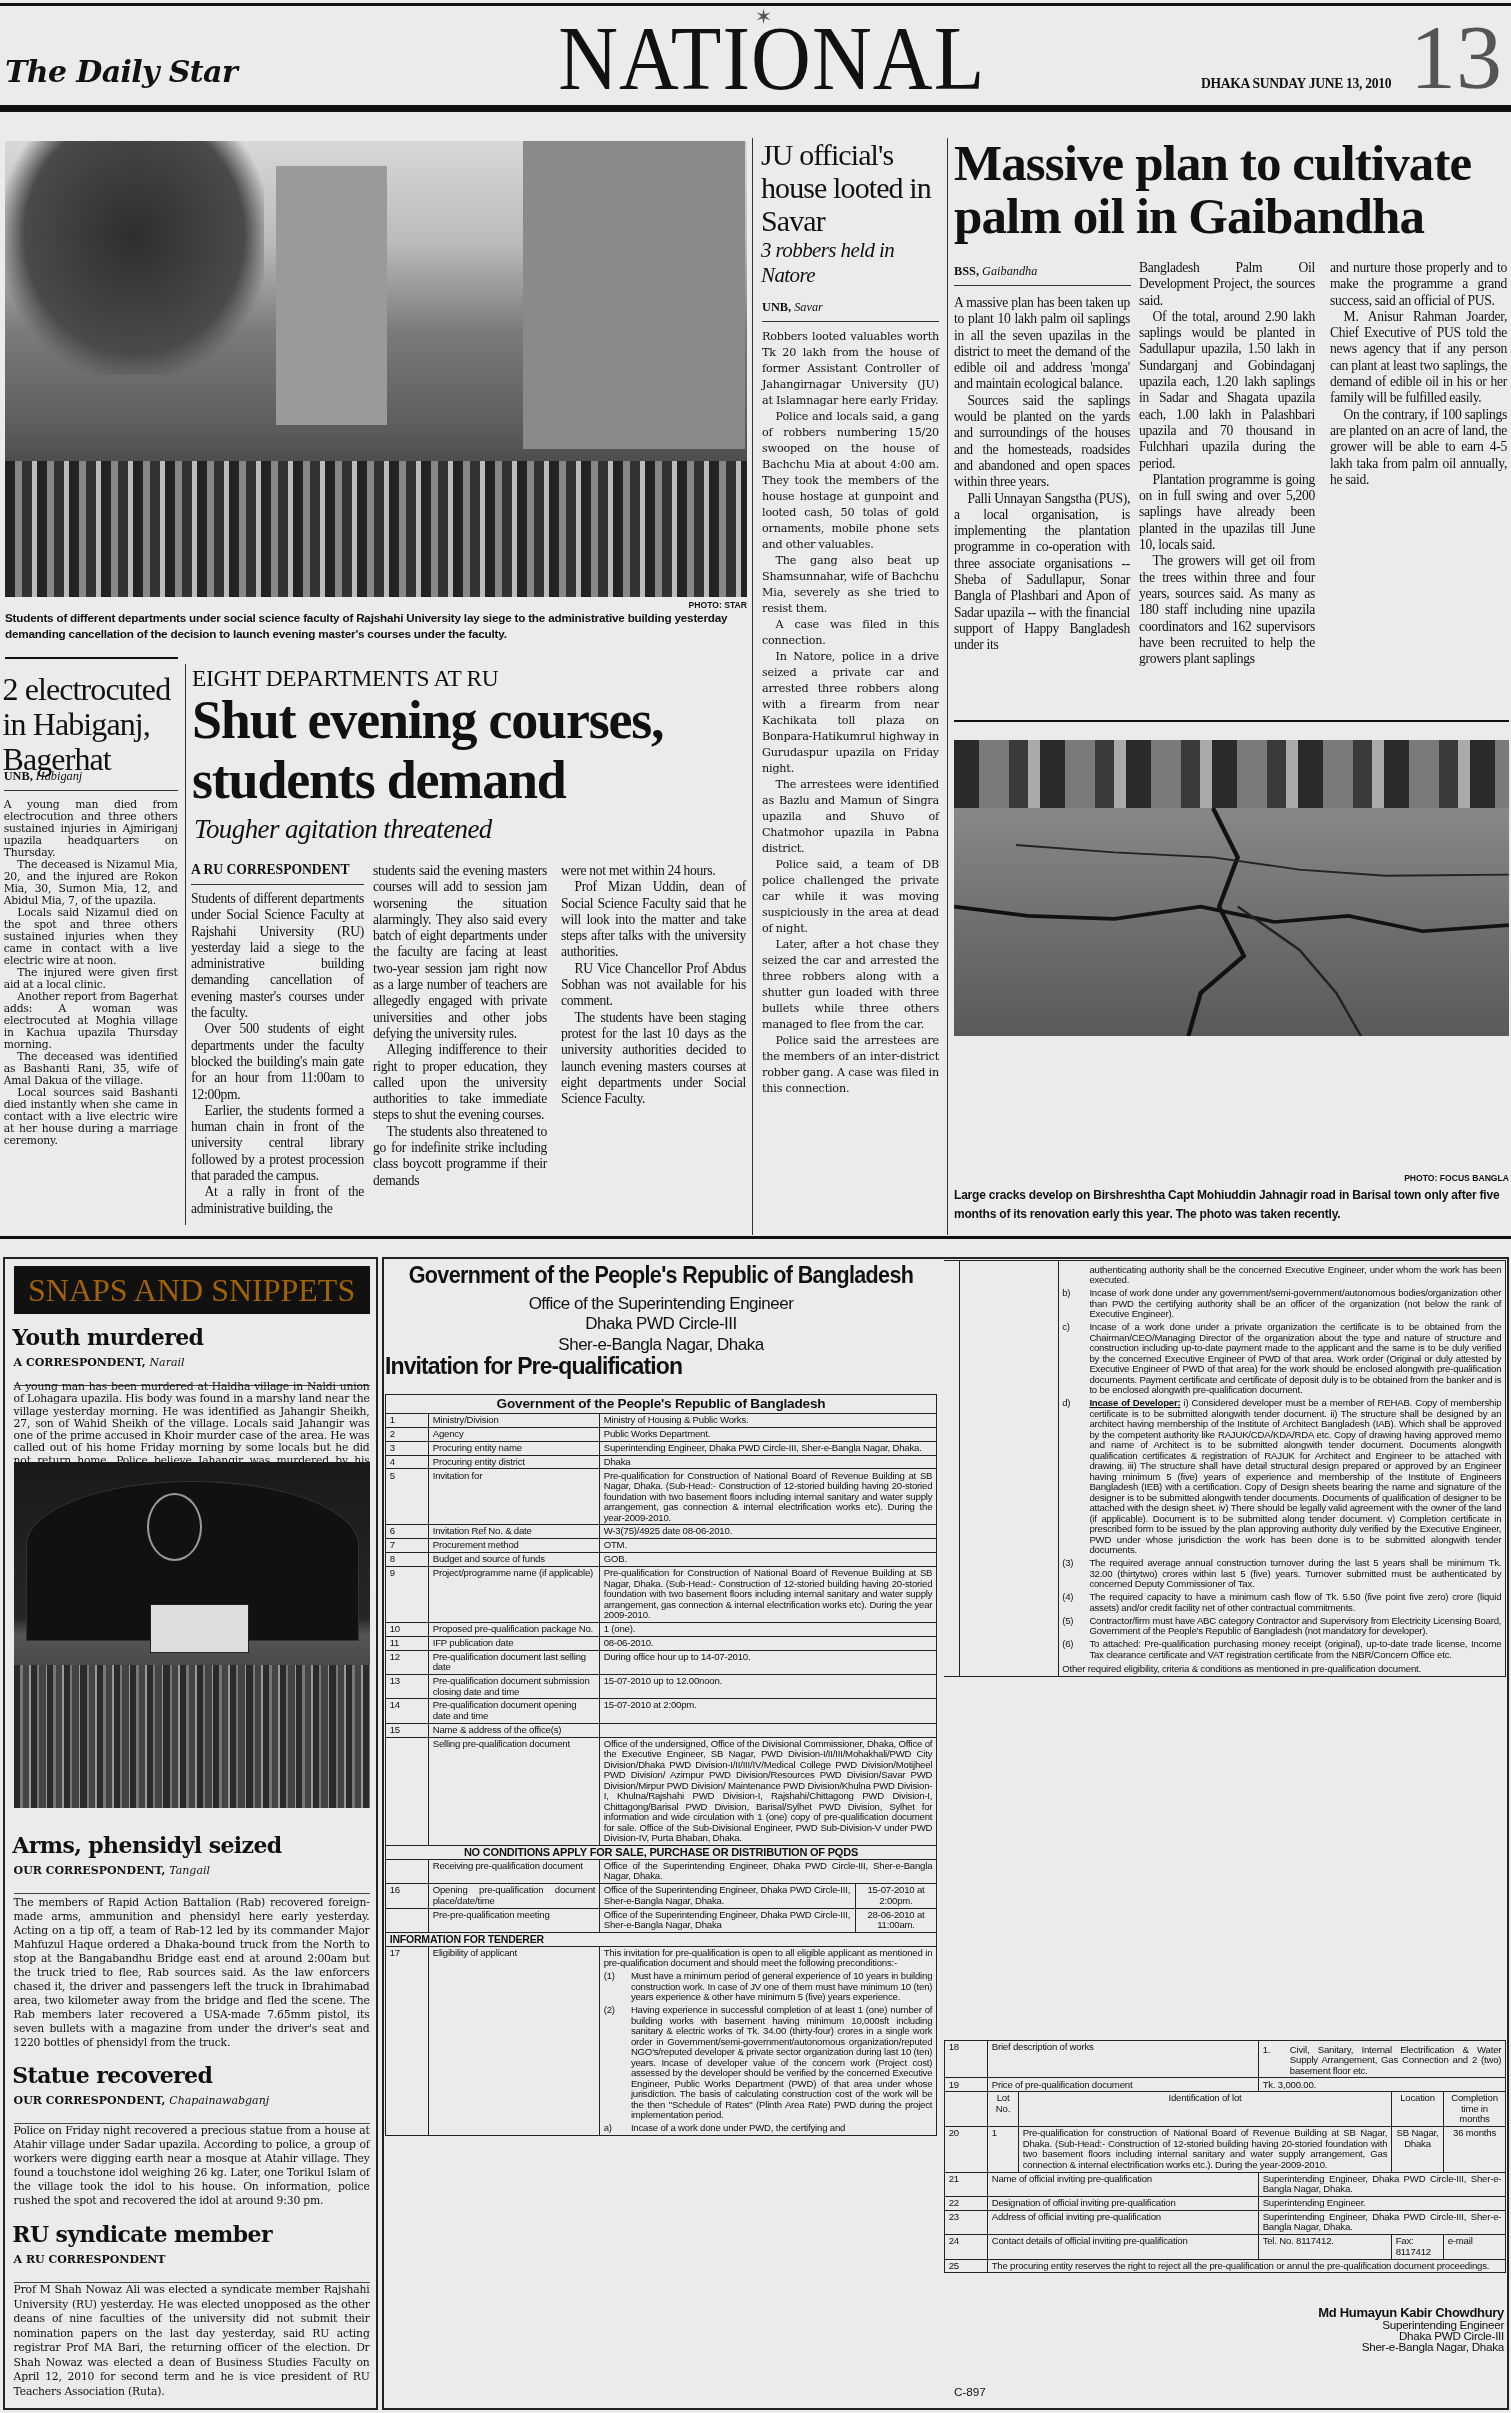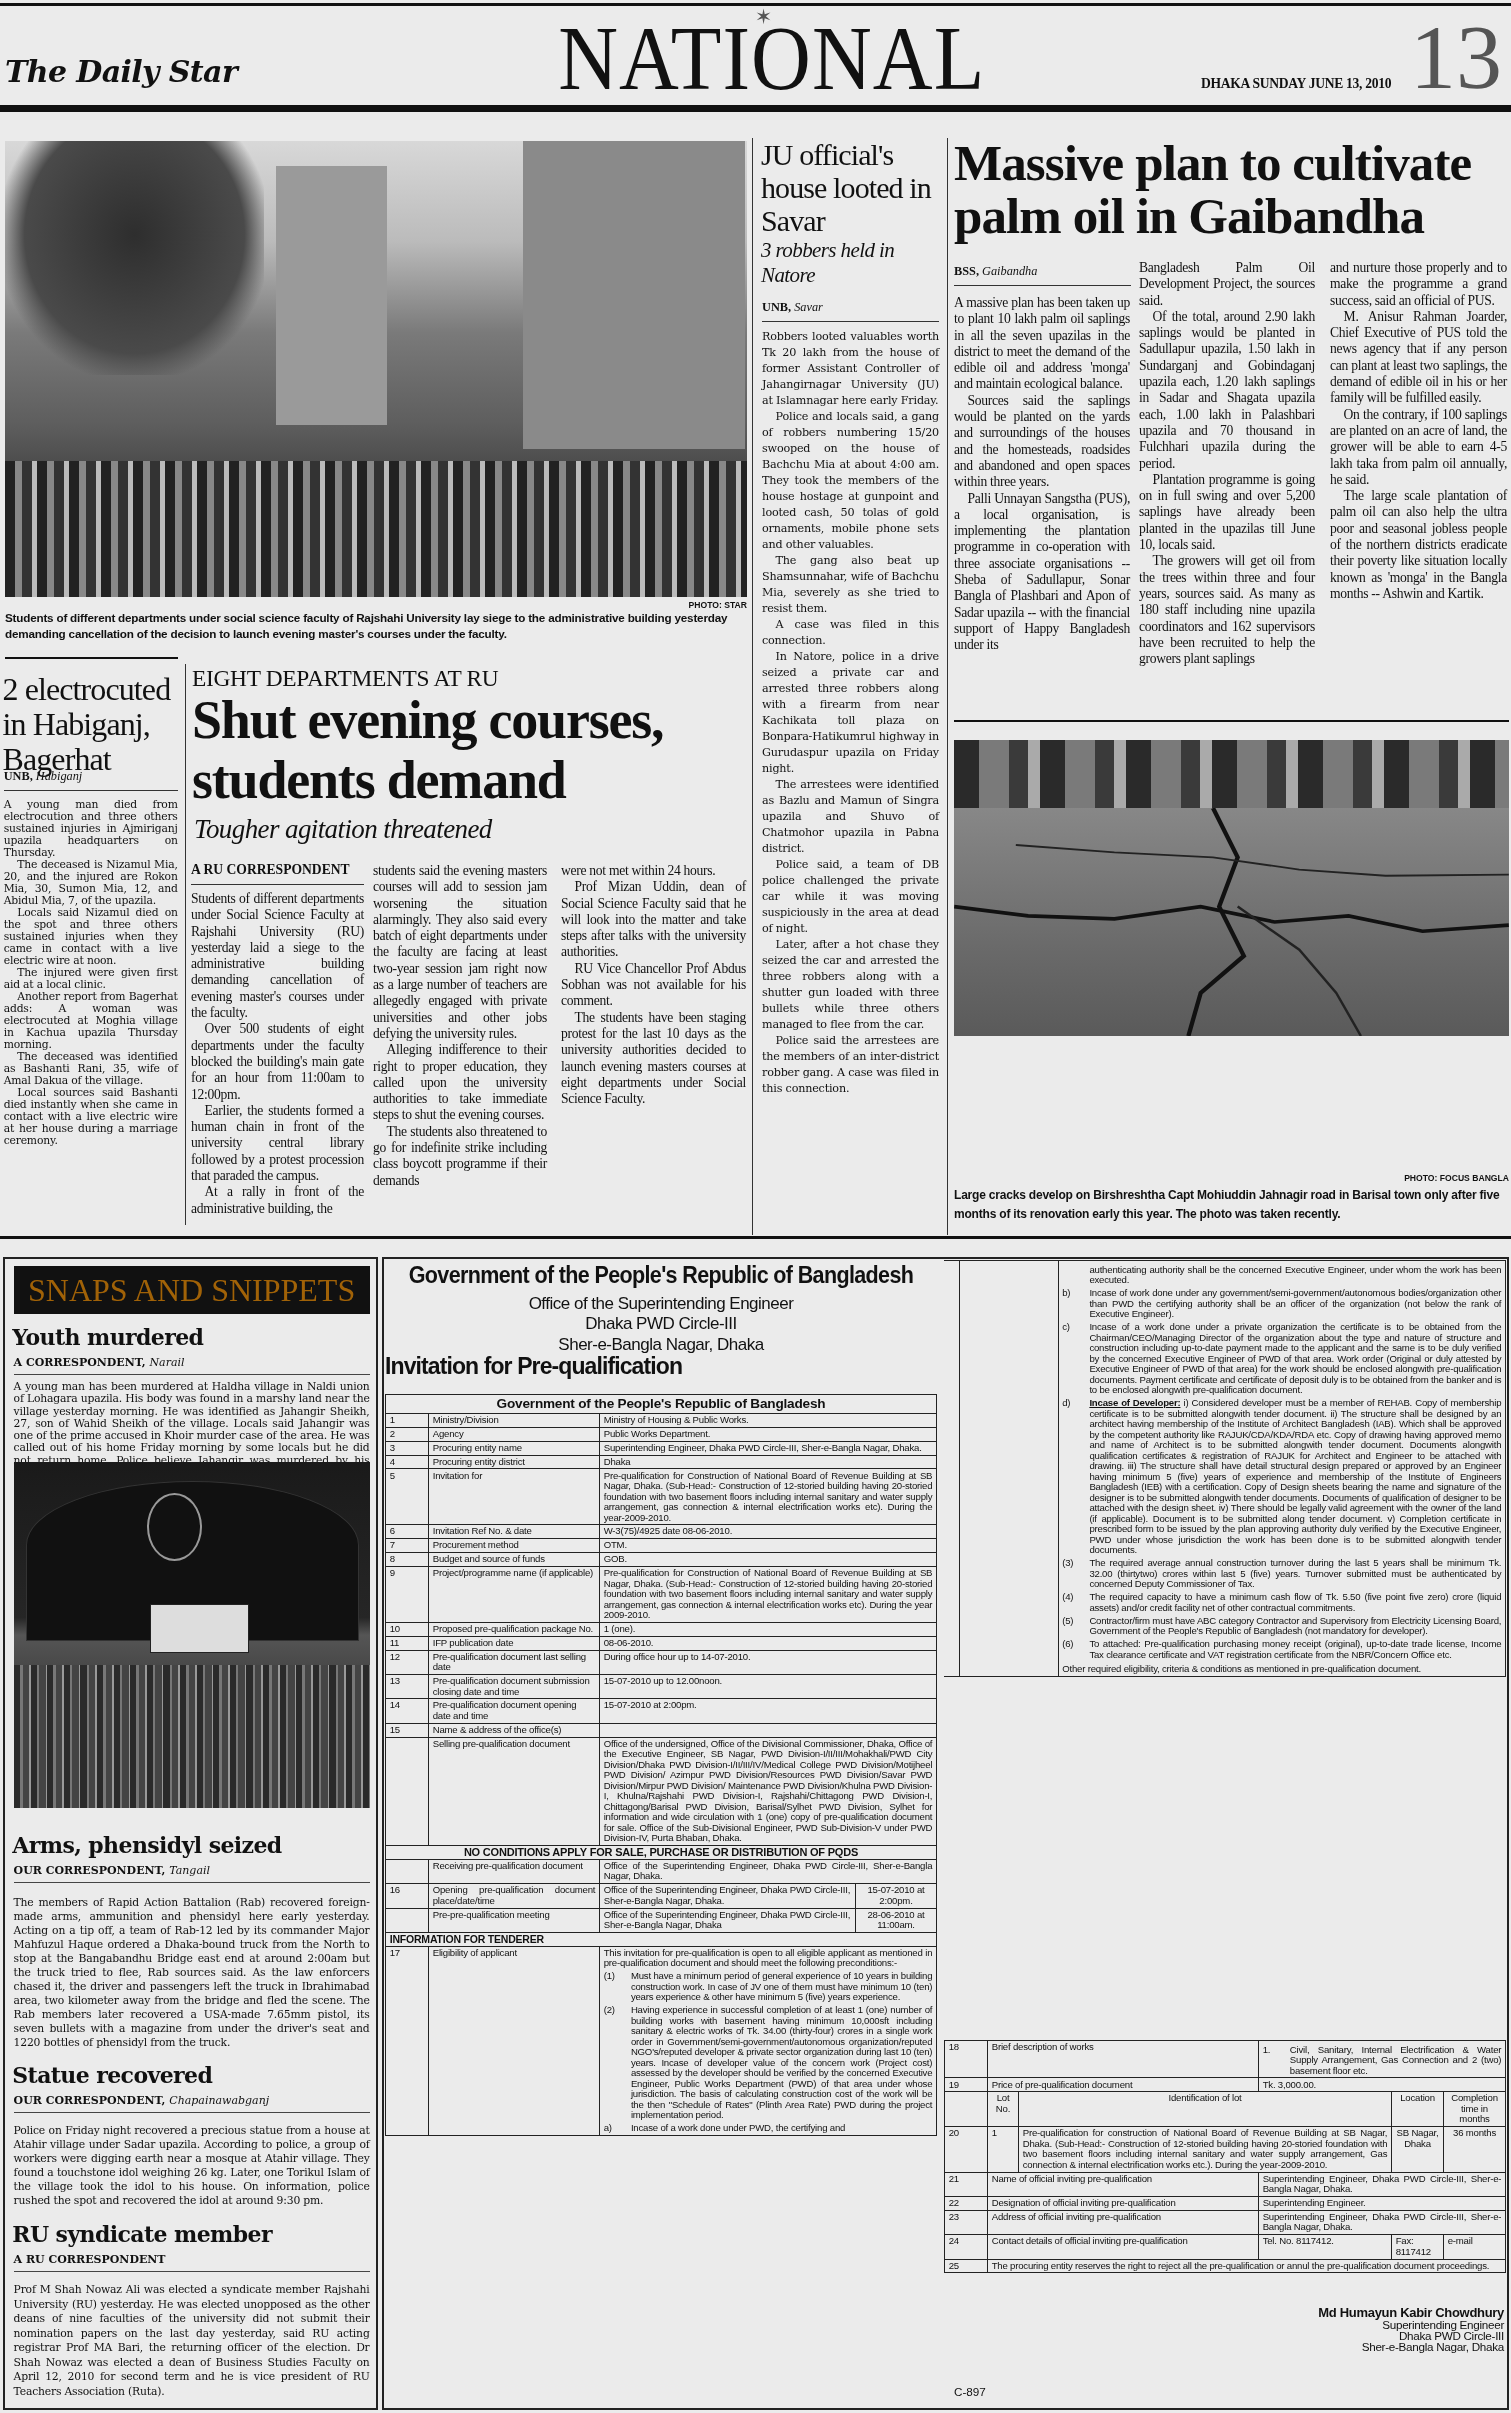--- a/index.html
+++ b/index.html
@@ -19,21 +19,21 @@
 .hd{position:absolute;font-family:"Liberation Serif",serif;line-height:1.08}
 .byline{position:absolute;font-family:"Liberation Serif",serif;font-size:12.3px;font-weight:bold;padding-bottom:6.2px;border-bottom:1.8px solid #333}
 .byline i{font-weight:normal}
 .col{position:absolute;font-family:"DejaVu Serif",serif;font-size:11px;line-height:15.4px;text-align:justify;letter-spacing:-0.2px}
 .col p{text-indent:13.6px;margin:0}
 .col p.first{text-indent:0}
 .col.narrow{font-family:"Liberation Serif",serif;font-size:13.6px;line-height:16.3px;letter-spacing:-0.3px}
 .box{position:absolute;border:2.5px solid #222}
 .snap-banner{position:absolute;background:#111;color:#a16207;font-family:"Liberation Serif",serif;font-size:32px;text-align:center;line-height:48px}
 .snap-hd{position:absolute;font-family:"DejaVu Serif",serif;font-weight:bold;font-size:22px;letter-spacing:-0.6px}
-.snap-by{position:absolute;font-family:"DejaVu Serif",serif;font-weight:bold;font-size:11px;border-bottom:1.2px solid #444;padding-bottom:5px}
+.snap-by{position:absolute;font-family:"DejaVu Serif",serif;font-weight:bold;font-size:11px;border-bottom:1.2px solid #444;padding-bottom:16px}
 .snap-by i{font-weight:normal}
 .snap-body{position:absolute;font-family:"DejaVu Serif",serif;font-size:10.8px;line-height:12.3px;text-align:justify;letter-spacing:-0.2px}
 .ad{font-family:"Liberation Sans",sans-serif}
 .ad-table{position:absolute;border-collapse:collapse;font-family:"Liberation Sans",sans-serif;font-size:9.6px;line-height:10.5px;letter-spacing:-0.2px}
 .ad-table td{border:1.2px solid #222;padding:1.2px 3.7px;vertical-align:top}
 .ad-table td.n{width:43px;text-align:left}
 .ad-table td.c{text-align:center}
 .ad-table td.just{text-align:justify}
 .ad-table .banner td{text-align:center;font-weight:bold;font-size:11px}
 .ad-table .subhd td{font-weight:bold;font-size:10.5px}
@@ -127,21 +127,20 @@
 <div class="col narrow" id="palm-col-1" style="left:1139px;top:260px;width:176px">
     <p class="first">Bangladesh Palm Oil Development Project, the sources said.</p>
     <p>Of the total, around 2.90 lakh saplings would be planted in Sadullapur upazila, 1.50 lakh in Sundarganj and Gobindaganj upazila each, 1.20 lakh saplings in Sadar and Shagata upazila each, 1.00 lakh in Palashbari upazila and 70 thousand in Fulchhari upazila during the period.</p>
     <p>Plantation programme is going on in full swing and over 5,200 saplings have already been planted in the upazilas till June 10, locals said.</p>
     <p>The growers will get oil from the trees within three and four years, sources said. As many as 180 staff including nine upazila coordinators and 162 supervisors have been recruited to help the growers plant saplings</p>
   </div>
 <div class="col narrow" id="palm-col-2" style="left:1330px;top:260px;width:177px">
     <p class="first">and nurture those properly and to make the programme a grand success, said an official of PUS.</p>
     <p>M. Anisur Rahman Joarder, Chief Executive of PUS told the news agency that if any person can plant at least two saplings, the demand of edible oil in his or her family will be fulfilled easily.</p>
     <p>On the contrary, if 100 saplings are planted on an acre of land, the grower will be able to earn 4-5 lakh taka from palm oil annually, he said.</p>
-    <p>The large scale plantation of palm oil can also help the ultra poor and seasonal jobless people of the northern districts eradicate their poverty like situation locally known as 'monga' in the Bangla months -- Ashwin and Kartik.</p>
   </div>
 <div class="rule" style="left:954px;top:720px;width:555px;height:1.8px"></div>
 
 <div class="photo" style="left:954px;top:740px;width:555px;height:296px;background:linear-gradient(180deg,#4a4a4a 0%,#6a6a6a 16%,#888 22%,#7a7a7a 45%,#6a6a6a 70%,#5a5a5a 100%)">
   <div class="abs" style="left:0;top:0;width:555px;height:68px;background:repeating-linear-gradient(90deg,#2a2a2a 0 25px,#7a7a7a 25px 55px,#3a3a3a 55px 74px,#aaa 74px 86px)"></div>
   <svg class="abs" style="left:0;top:68px" width="555" height="228" viewBox="0 0 900 370">
     <path d="M0 160 L120 175 L260 180 L400 160 L520 185 L640 175 L760 200 L900 190" stroke="#111" stroke-width="6" fill="none"></path>
     <path d="M420 0 L460 80 L430 160 L470 240 L400 300 L380 370" stroke="#111" stroke-width="7" fill="none"></path>
     <path d="M100 60 L260 72 L420 80 L560 100 L700 110 L900 108" stroke="#222" stroke-width="3" fill="none"></path>
     <path d="M460 160 L560 230 L620 300 L660 370" stroke="#222" stroke-width="4" fill="none"></path>

